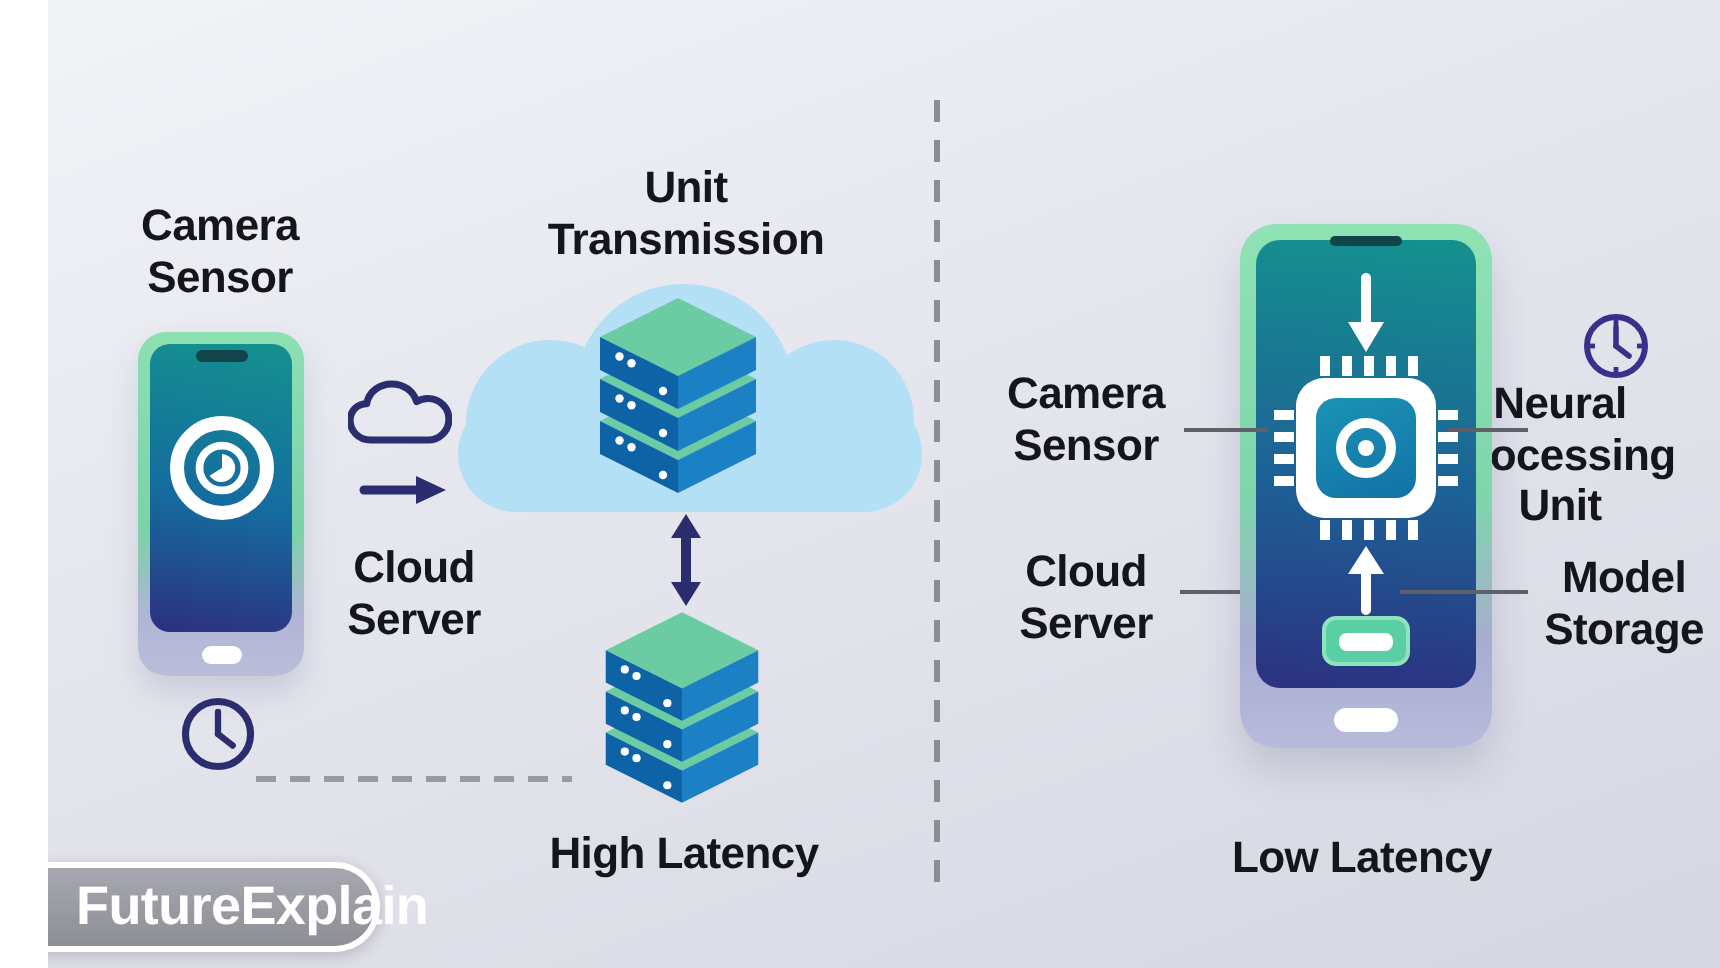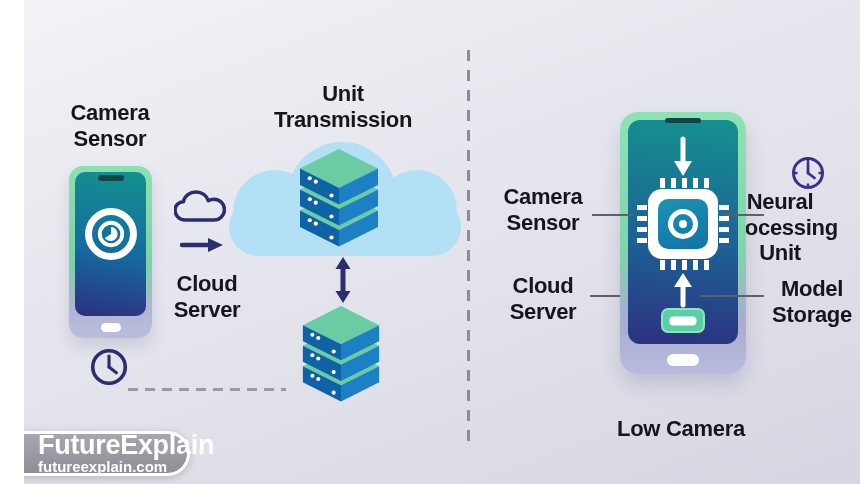--- a/index.html
+++ b/index.html
@@ -147,20 +147,21 @@
       </g>
     </defs>
   </svg>
 
   <div class="lbl" id="lbl-cam-l">Camera
 Sensor</div>
   <div class="lbl" id="lbl-data">Unit
 Transmission</div>
   <div class="lbl" id="lbl-cloudsrv-l">Cloud
 Server</div>
+  <div class="lbl" id="lbl-high">High Latency</div>
 
   <div id="phone-l">
     <div class="screen">
       <div class="notch"></div>
       <svg id="lens" width="62" height="62" viewBox="0 0 80 80">
         <circle cx="40" cy="40" r="29" fill="none" stroke="#fff" stroke-width="9"></circle>
         <circle cx="40" cy="40" r="14.5" fill="none" stroke="#fff" stroke-width="5"></circle>
         <path d="M40,40 L40,31 A9,9 0 1 1 32,45 Z" fill="#fff"></path>
       </svg>
     </div>
@@ -209,21 +210,21 @@
 
   <div class="lbl" id="lbl-cam-r">Camera
 Sensor</div>
   <div class="lbl" id="lbl-npu">Neural
 Processing
 Unit</div>
   <div class="lbl" id="lbl-cloudsrv-r">Cloud
 Server</div>
   <div class="lbl" id="lbl-model">Model
 Storage</div>
-  <div class="lbl" id="lbl-low">Low Camera</div>
+  <div class="lbl" id="lbl-low">Low Latency</div>
 
   <div class="conn" id="conn-cam"></div>
   <div class="conn" id="conn-npu"></div>
   <div class="conn" id="conn-cloud"></div>
   <div class="conn" id="conn-model"></div>
 
   <div id="phone-r">
     <div class="screen"></div>
     <div class="notch"></div>
 
@@ -277,16 +278,15 @@
     <line x1="20" y1="6.5" x2="20" y2="9.5" stroke="var(--purple,#3b2f8a)" stroke-width="2.4"></line>
     <line x1="33.5" y1="20" x2="30.5" y2="20" stroke="var(--purple,#3b2f8a)" stroke-width="2.4"></line>
     <line x1="20" y1="33.5" x2="20" y2="30.5" stroke="var(--purple,#3b2f8a)" stroke-width="2.4"></line>
     <line x1="6.5" y1="20" x2="9.5" y2="20" stroke="var(--purple,#3b2f8a)" stroke-width="2.4"></line>
     <line x1="20" y1="20" x2="20" y2="10.5" stroke="var(--purple,#3b2f8a)" stroke-width="2.8" stroke-linecap="round"></line>
     <line x1="20" y1="20" x2="26.5" y2="25" stroke="var(--purple,#3b2f8a)" stroke-width="2.8" stroke-linecap="round"></line>
   </svg>
 
   <div id="brand">
     <div class="brand-name">FutureExplain</div>
-    <div class="brand-url">futureexplain.com</div>
   </div>
 
 </div>
 
 </body></html>

